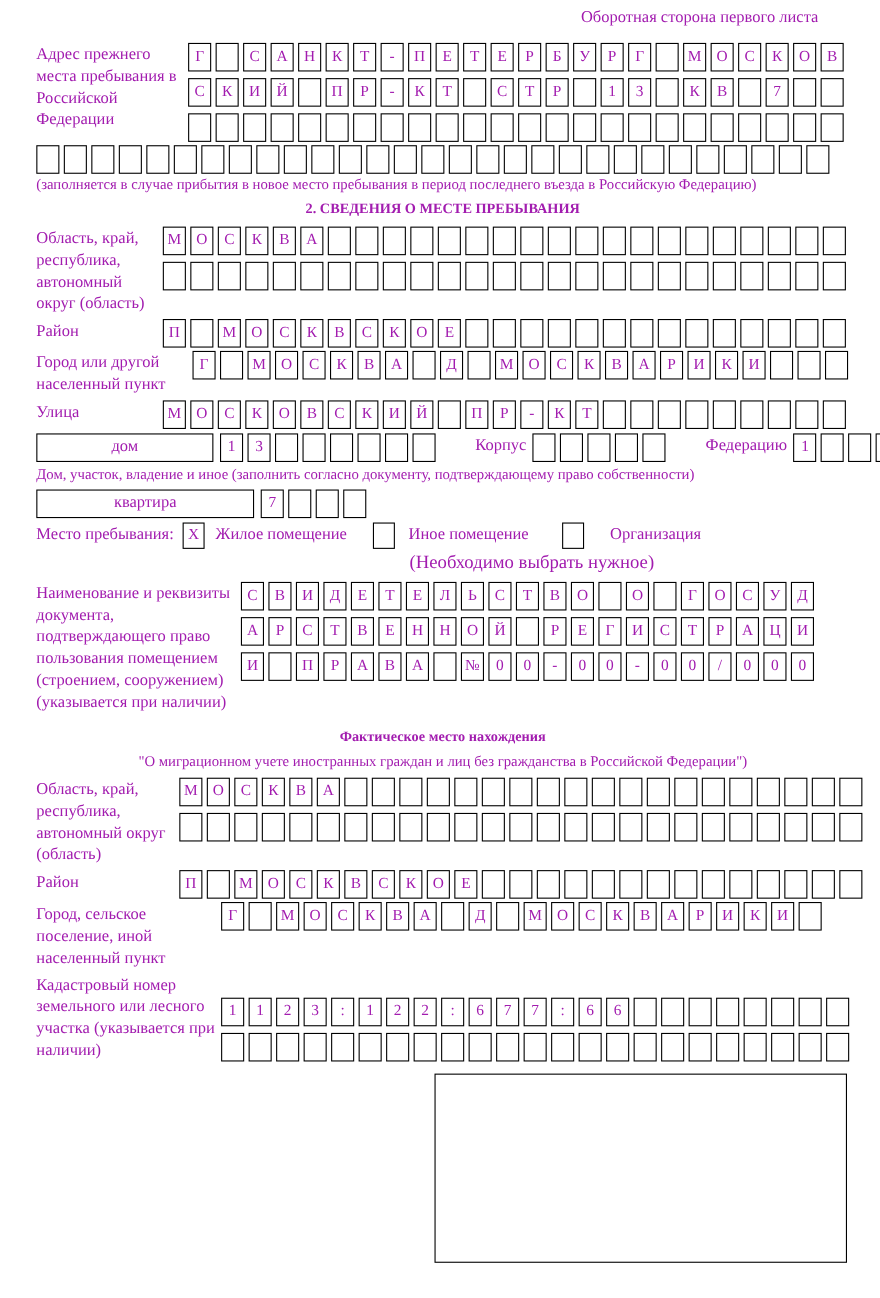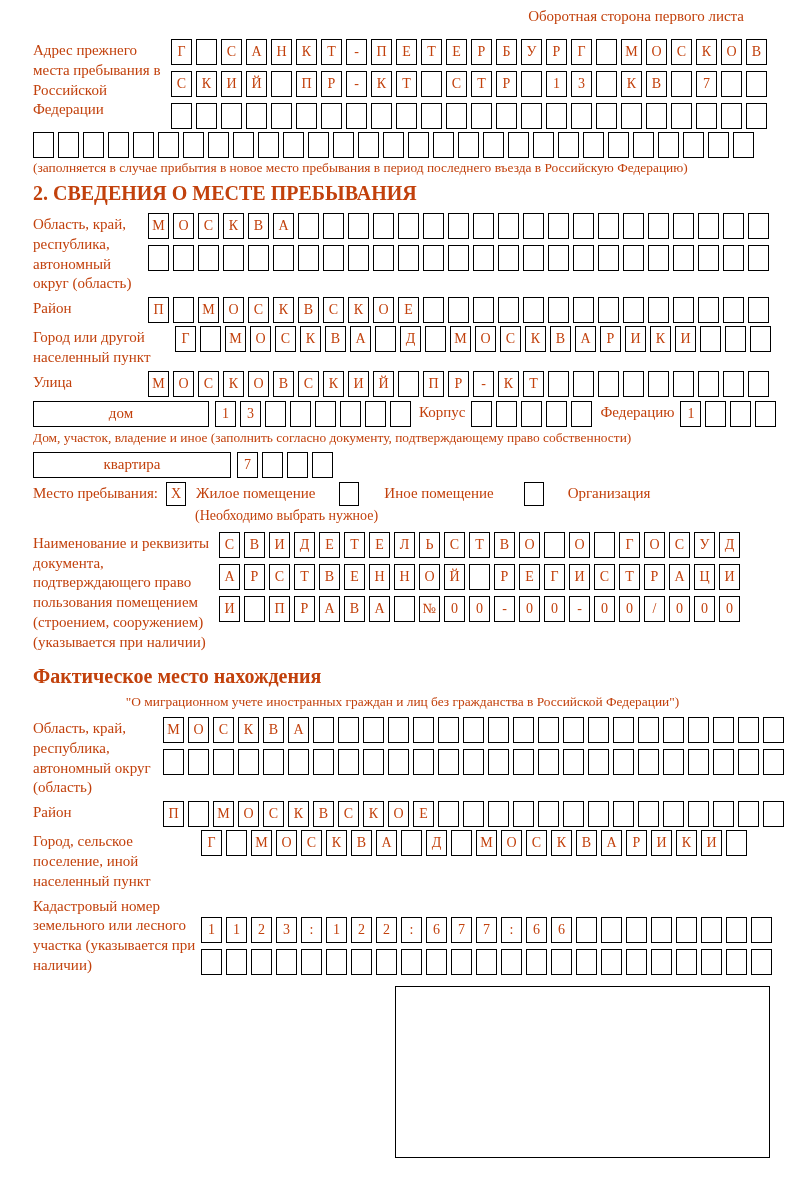--- a/index.html
+++ b/index.html
@@ -1,46 +1,46 @@
 <!DOCTYPE html>
 <html><head>
 <meta charset="utf-8">
 <style>
   html,body{margin:0;padding:0;background:#fff;}
   .page{
     width:800px;height:1180px;box-sizing:border-box;
     padding:8px 28px 0 33px;position:relative;overflow:hidden;
-    font-family:"Liberation Serif","DejaVu Serif",serif;color:#c2410c;background:#fff;
+    font-family:"Liberation Serif","DejaVu Serif",serif;color:#a21caf;background:#fff;
   }
   .hdr-note{text-align:right;font-size:15px;padding-right:28px;margin-bottom:14px;}
   .row{display:flex;align-items:flex-start;margin-bottom:3px;}
   .lbl{font-size:15px;line-height:1.32;flex-shrink:0;padding-top:2px;}
   .cells{display:flex;flex-wrap:nowrap;gap:4px;}
   .cells + .cells{margin-top:3px;}
   .stack{display:flex;flex-direction:column;gap:3px;}
   .cell{
     display:inline-flex;width:21px;height:26px;box-sizing:border-box;
     border:1.6px solid #000;align-items:center;justify-content:center;
     font-size:14px;flex-shrink:0;background:#fff;
   }
   .caption{font-size:13.4px;margin:2px 0 6px 0;}
   .caption.center{text-align:left;}
-  .sec-title{text-align:left;font-weight:bold;font-size:20px;margin:6px 0 8px 0;}
+  .sec-title{text-align:center;font-weight:bold;font-size:13px;margin:6px 0 8px 0;}
   .widebox{
     box-sizing:border-box;border:1.6px solid #000;height:26px;
     display:inline-flex;align-items:center;justify-content:center;
     font-size:15px;flex-shrink:0;
   }
-  .inline-lbl{font-size:15px;padding:3px 6px 0 8px;white-space:nowrap;}
+  .inline-lbl{font-size:15px;padding:3px 6px 0 8px;white-space:nowrap;margin-left:28px;}
   .chk{
     display:inline-flex;width:20px;height:24px;box-sizing:border-box;border:1.6px solid #000;
     align-items:center;justify-content:center;font-size:14px;margin:0 10px 0 8px;flex-shrink:0;
   }
   .chk-row{display:flex;align-items:center;font-size:15px;margin-top:4px;}
-  .chk-note{font-size:14px;padding-left:162px;margin:2px 0 8px 0;}
+  .chk-note{font-size:17px;padding-left:162px;margin:2px 0 8px 0;text-align:center;}
   .fact-sub{text-align:center;font-size:13.4px;line-height:1.45;}
   .stamp-wrap{width:382px;margin-left:auto;margin-right:2px;margin-top:10px;}
   .stamp-box{width:375px;height:172px;border:1.8px solid #000;box-sizing:border-box;margin-left:auto;}
   .mb6{margin-bottom:6px;}
   .gap{flex-shrink:0;}
 </style>
 </head>
 <body>
 
 <div class="page">
@@ -311,21 +311,21 @@
         <span class="cell"></span>
         <span class="cell"></span>
         <span class="cell"></span>
         <span class="cell"></span>
         <span class="cell"></span>
         <span class="cell"></span>
       </div>
   </div>
 
   <div class="row" style="margin-top:4px;">
-    <div class="widebox" style="width:176px;text-align:center;">дом</div>
+    <div class="widebox" style="width:161px;text-align:center;">дом</div>
     <div class="gap" style="width:6px;"></div>
     <div class="cells">
         <span class="cell">1</span>
         <span class="cell">3</span>
         <span class="cell"></span>
         <span class="cell"></span>
         <span class="cell"></span>
         <span class="cell"></span>
         <span class="cell"></span>
         <span class="cell"></span>
@@ -357,21 +357,21 @@
         <span class="cell"></span>
         <span class="cell"></span>
       </div>
   </div>
 
   <div class="chk-row">
     <span>Место пребывания:</span>
     <span class="chk">X</span>
     <span>Жилое помещение</span>
     <span class="chk" style="margin-left:24px;"></span>
-    <span style="margin-left:15px;">Иное помещение</span>
+    <span style="margin-left:2px;">Иное помещение</span>
     <span class="chk" style="margin-left:30px;"></span>
     <span style="margin-left:14px;">Организация</span>
   </div>
   <div class="chk-note">(Необходимо выбрать нужное)</div>
 
   <div class="row">
     <div class="lbl" style="width:186px;">Наименование и реквизиты документа, подтверждающего право пользования помещением (строением, сооружением) (указывается при наличии)</div>
     <div class="stack">
       <div class="cells">
           <span class="cell">С</span>

